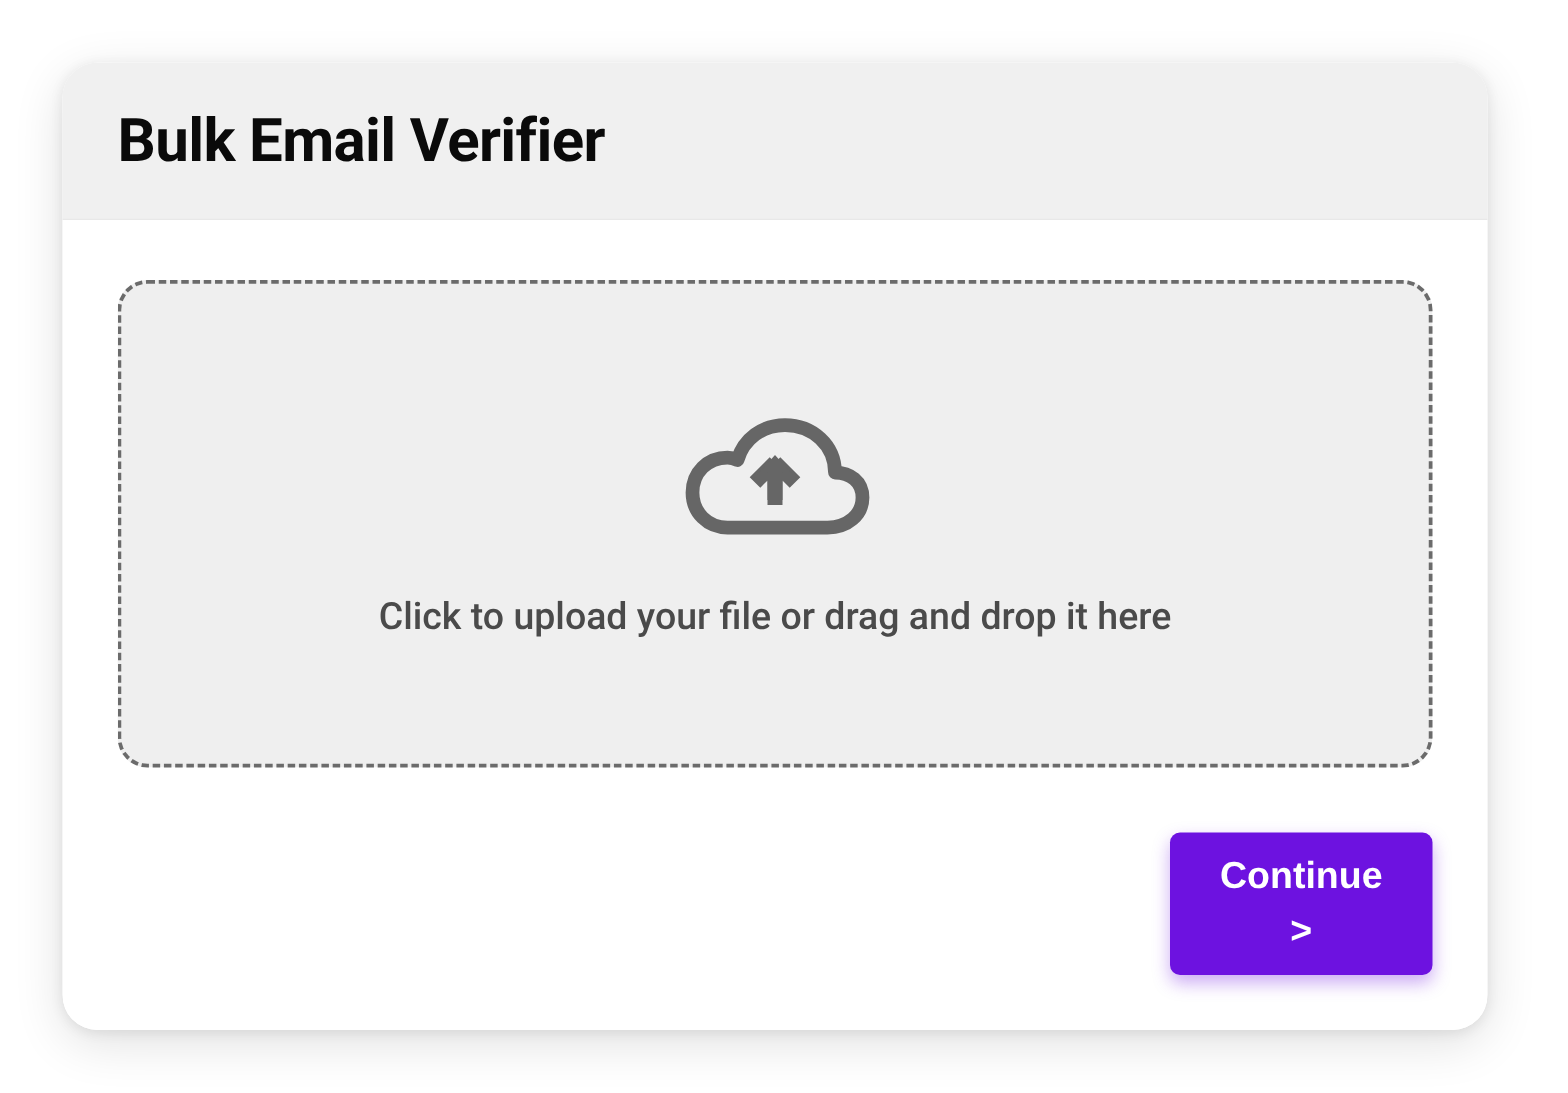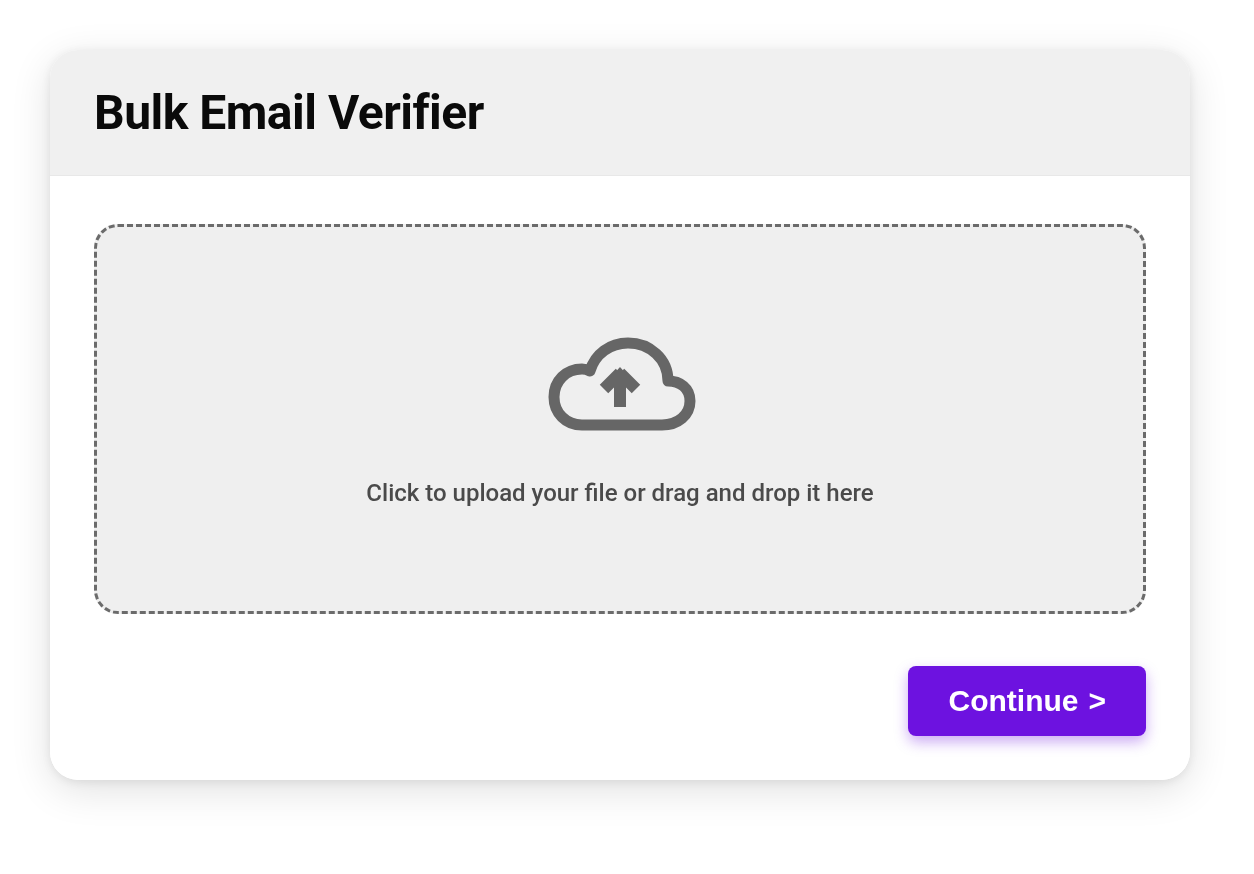--- a/index.html
+++ b/index.html
@@ -51,21 +51,21 @@
       cursor: pointer;
     }
     .cloud-icon {
       width: 160px;
       height: 110px;
       display: flex;
       align-items: center;
       justify-content: center;
     }
     .dropzone-text {
-      font-size: 24px;
+      font-size: 30px;
       font-weight: 500;
       color: #4a4a4a;
       text-align: center;
     }
     .actions {
       display: flex;
       justify-content: flex-end;
       margin-top: 52px;
     }
     .continue-button {
@@ -74,20 +74,21 @@
       border: none;
       border-radius: 8px;
       padding: 18px 40px;
       font-size: 30px;
       font-weight: 600;
       cursor: pointer;
       box-shadow: 0 6px 14px rgba(109, 18, 224, 0.35);
       display: flex;
       align-items: center;
       gap: 10px;
+      flex-direction: column;
     }
     .continue-button .chevron {
       font-size: 30px;
       font-weight: 600;
     }
   </style>
 </head>
 <body>
 
 <div class="card">

